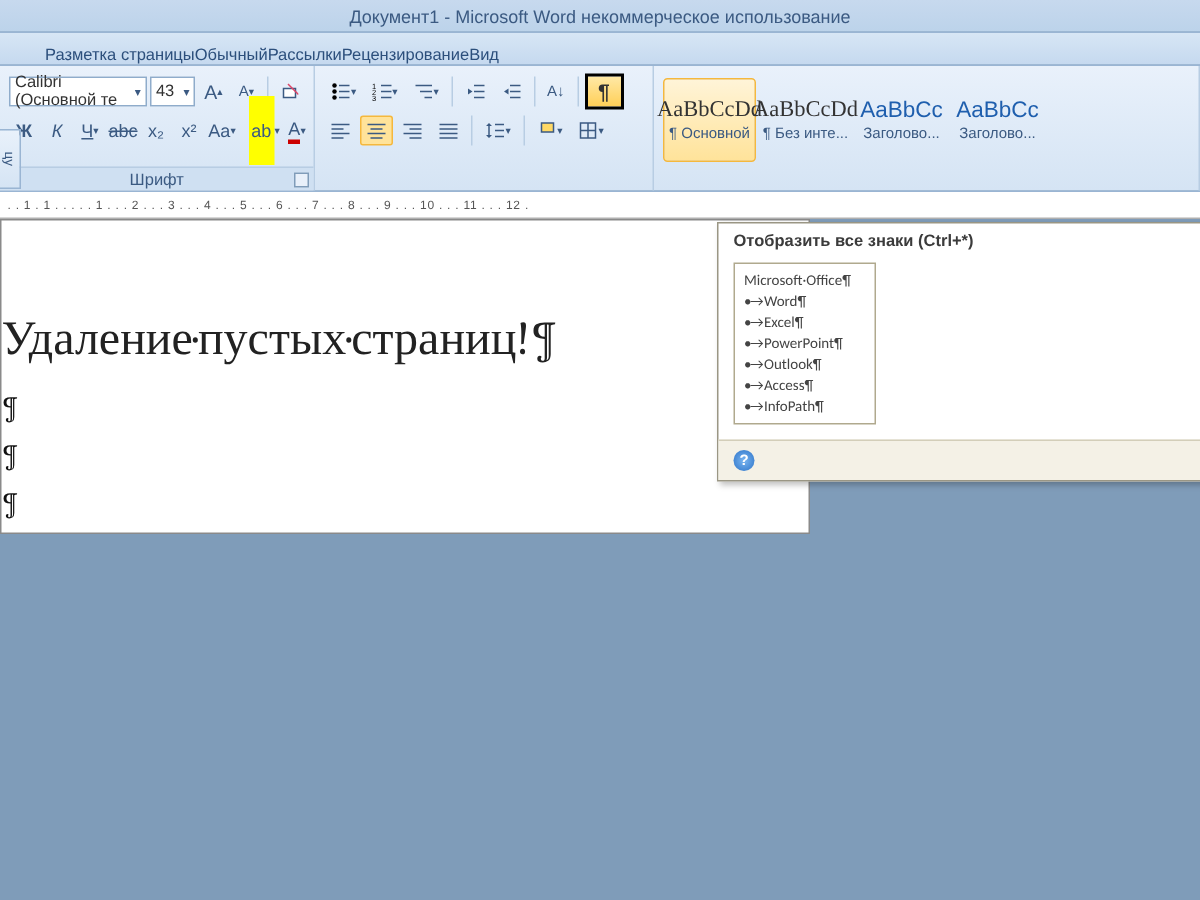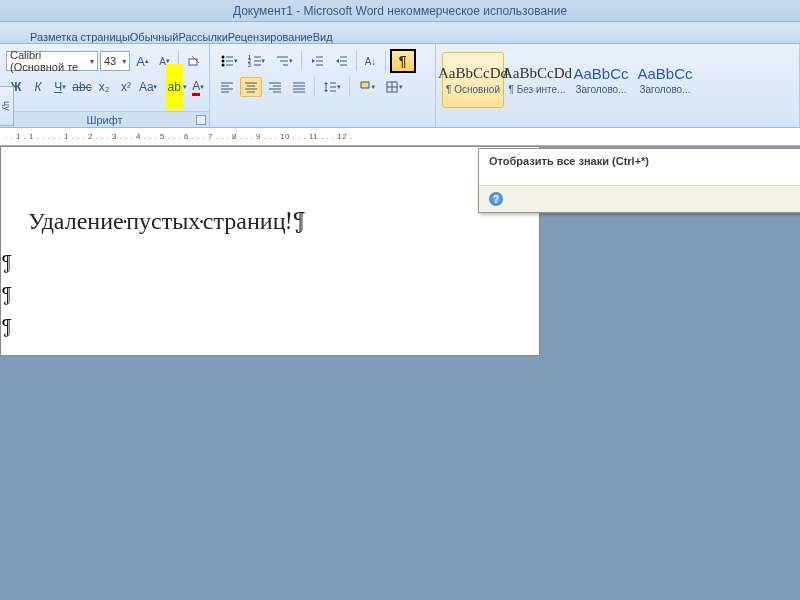--- a/index.html
+++ b/index.html
@@ -24,21 +24,21 @@
   .style-item { width:62px; height:56px; border:1px solid transparent; border-radius:3px; display:flex; flex-direction:column; align-items:center; justify-content:center; gap:2px; font-size:10px; color:#3b5a82;}
   .style-item.sel { border-color:#f5b83d; background:linear-gradient(#fff4d8,#ffe39a);}
   .style-prev { font-size:15px; font-family:"Times New Roman", serif; color:#333; }
   .style-prev.blue { color:#1f5fae; font-family:Liberation Sans, sans-serif;}
 
   .ruler { height:18px; background:#fff; border-bottom:1px solid #b0b0b0; display:flex; align-items:center; font-size:8px; color:#555; padding-left:4px; letter-spacing:0.5px;}
   .ruler span{ margin:0 1px;}
 
   .workarea { position:absolute; top:146px; bottom:0; left:0; right:0; display:flex; }
   .page { background:white; width:540px; border:1px solid #8a8a8a; padding:60px 0 0 0; height:210px; font-family:Cambria, "Times New Roman", serif;}
-  .doc-h { font-size:24px; color:#222; margin-bottom:12px;margin-left:27px; }
+  .doc-h { font-size:32px; color:#222; margin-bottom:12px; }
   .pil { font-size:20px; color:#111; line-height:1.6; }
   .sidearea { flex:1; background:#7f9cb9; }
 
   .tooltip { position:absolute; left:478px; top:148px; width:362px; background:#fff; border:1px solid #9a9684; box-shadow:2px 2px 4px rgba(0,0,0,.25); font-size:11px; }
   .tooltip .tt-head { padding:6px 10px 4px; font-weight:bold; color:#3b3b3b;}
   .tooltip .tt-body { display:flex; gap:12px; padding:4px 10px 10px;}
   .tt-sample { border:1px solid #b0a98e; padding:4px 6px; font-size:10px; color:#444; line-height:1.4; font-family:Calibri, sans-serif; width:95px;}
   .tt-sample .li::before { content:"•→ "; letter-spacing:-1px;}
   .tt-desc { flex:1; color:#444; line-height:1.4;}
   .tt-foot { border-top:1px solid #d3ceb9; background:#f4f1e6; padding:6px 10px; display:flex; align-items:center; gap:6px; color:#444;}
@@ -282,17 +282,28 @@
     <div class="pil">¶</div>
     <div class="pil">¶</div>
     <div class="pil">¶</div>
   </div>
   <div class="sidearea"></div>
 </div>
 
 <div class="tooltip">
   <div class="tt-head">Отобразить все знаки (Ctrl+*)</div>
   <div class="tt-body">
+    <div class="tt-sample">
+      <div>Microsoft·Office¶</div>
+      <div id="tt-items">
+          <div class="li">Word¶</div>
+          <div class="li">Excel¶</div>
+          <div class="li">PowerPoint¶</div>
+          <div class="li">Outlook¶</div>
+          <div class="li">Access¶</div>
+          <div class="li">InfoPath¶</div>
+        </div>
+    </div>
   </div>
   <div class="tt-foot">
     <div class="qm">?</div>
   </div>
 </div>
 
 </body></html>

